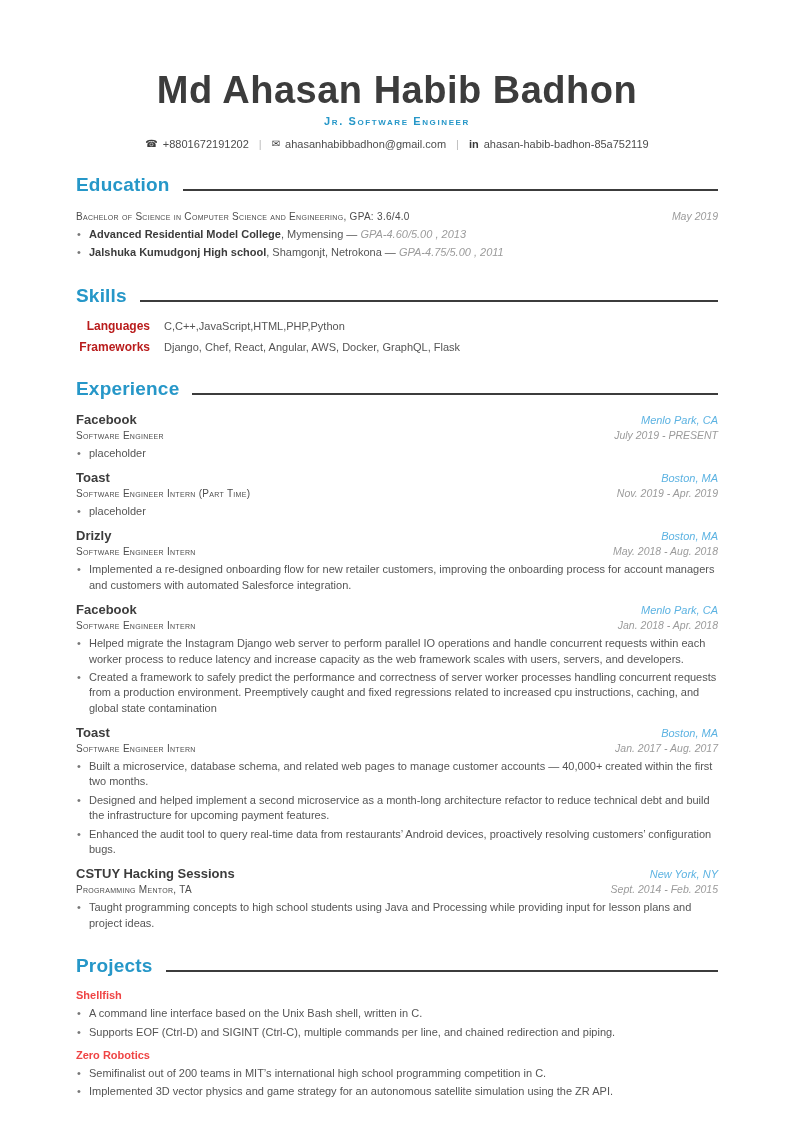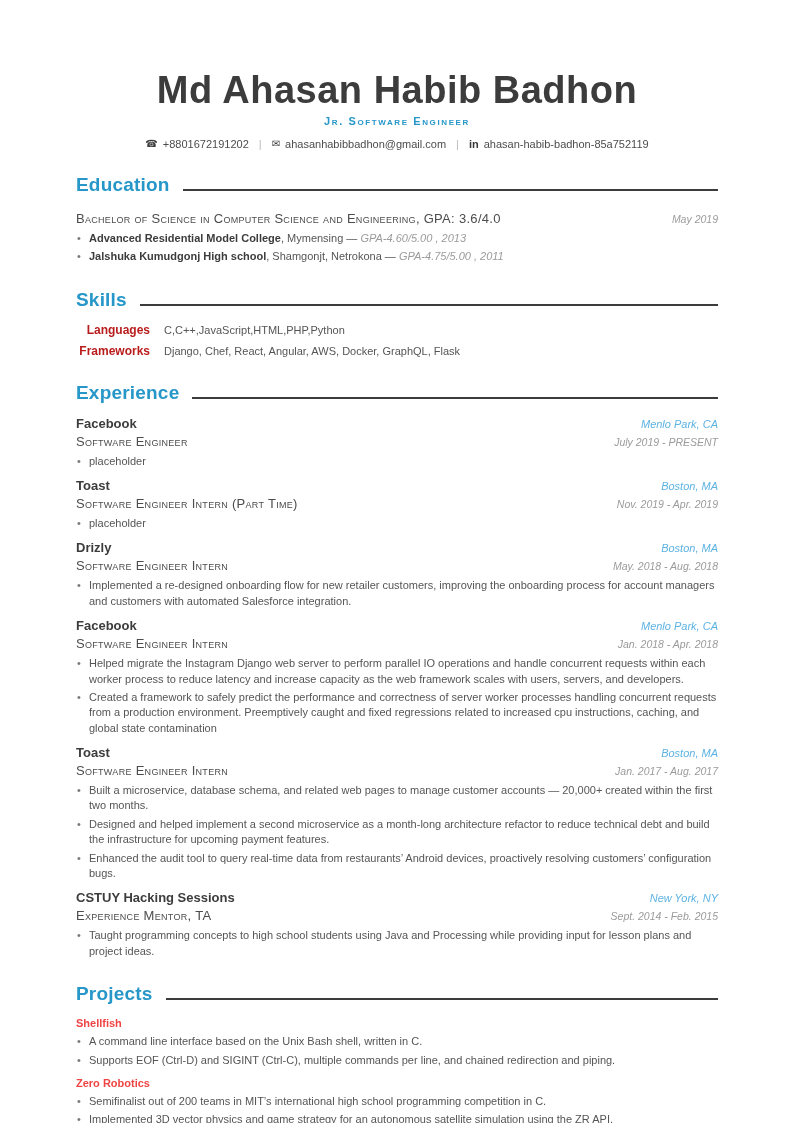--- a/index.html
+++ b/index.html
@@ -61,21 +61,21 @@
     letter-spacing: 0.2px;
   }
   .rule { flex: 1; height: 2px; background: #3c3c3c; margin-bottom: 3px; }
 
   
   .entry { margin-bottom: 9px; }
   .entry-row { display: flex; justify-content: space-between; align-items: baseline; }
   .company { font-size: 13px; font-weight: 700; color: #3c3c3c; }
   .location { font-size: 11px; font-style: italic; color: #5db3e2; }
   .role {
-    font-size: 13px;
+    font-size: 10px;
     font-variant: small-caps;
     color: #4c4c4c;
     letter-spacing: 0.3px;
     margin-top: 3px;
   }
   .dates { font-size: 10.5px; font-style: italic; color: #9b9b9b; }
 
   ul.bullets { list-style: none; margin-top: 5px; }
   ul.bullets li {
     position: relative;
@@ -235,33 +235,33 @@
     <div class="entry">
       <div class="entry-row">
         <span class="company">Toast</span>
         <span class="location">Boston, MA</span>
       </div>
       <div class="entry-row">
         <span class="role">Software Engineer Intern</span>
         <span class="dates">Jan. 2017 - Aug. 2017</span>
       </div>
       <ul class="bullets">
-        <li>Built a microservice, database schema, and related web pages to manage customer accounts — 20,000+ created within the first two months.</li>
+        <li>Built a microservice, database schema, and related web pages to manage customer accounts — 40,000+ created within the first two months.</li>
         <li>Designed and helped implement a second microservice as a month-long architecture refactor to reduce technical debt and build the infrastructure for upcoming payment features.</li>
         <li>Enhanced the audit tool to query real-time data from restaurants’ Android devices, proactively resolving customers’ configuration bugs.</li>
       </ul>
     </div>
 
     <div class="entry">
       <div class="entry-row">
         <span class="company">CSTUY Hacking Sessions</span>
         <span class="location">New York, NY</span>
       </div>
       <div class="entry-row">
-        <span class="role">Experience Mentor, TA</span>
+        <span class="role">Programming Mentor, TA</span>
         <span class="dates">Sept. 2014 - Feb. 2015</span>
       </div>
       <ul class="bullets">
         <li>Taught programming concepts to high school students using Java and Processing while providing input for lesson plans and project ideas.</li>
       </ul>
     </div>
   </div>
 
   <div class="section">
     <div class="heading-row">

